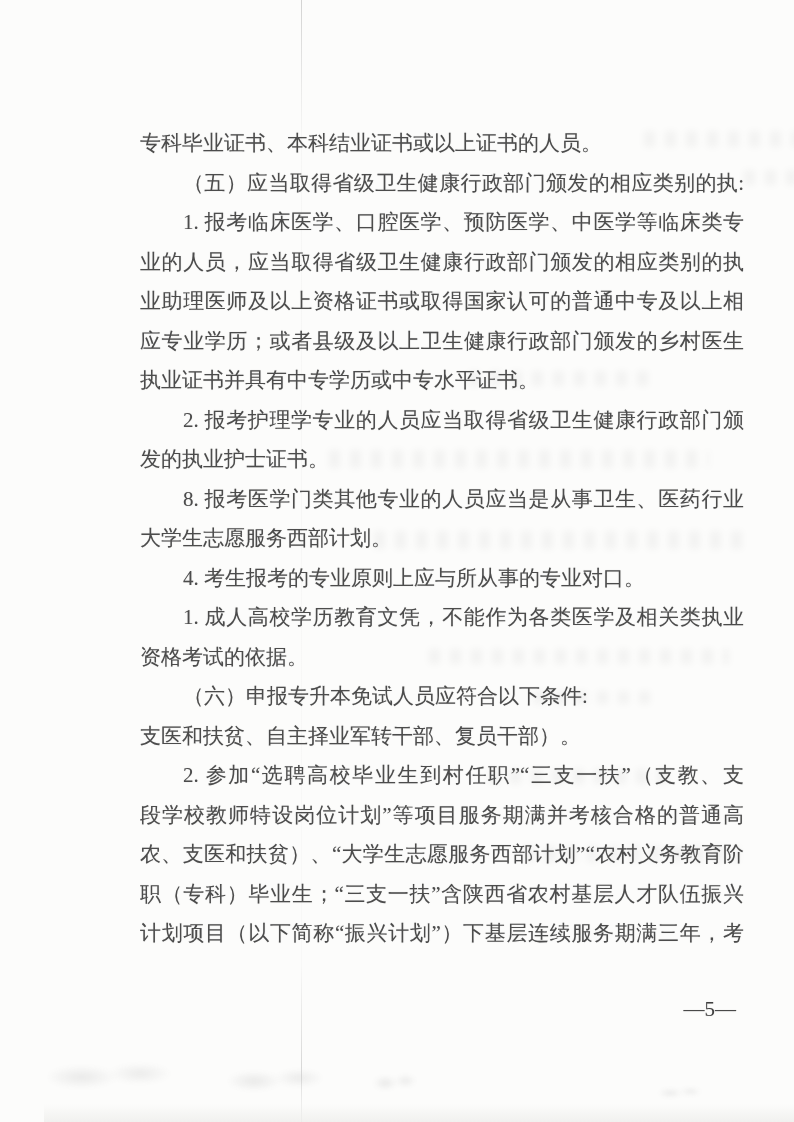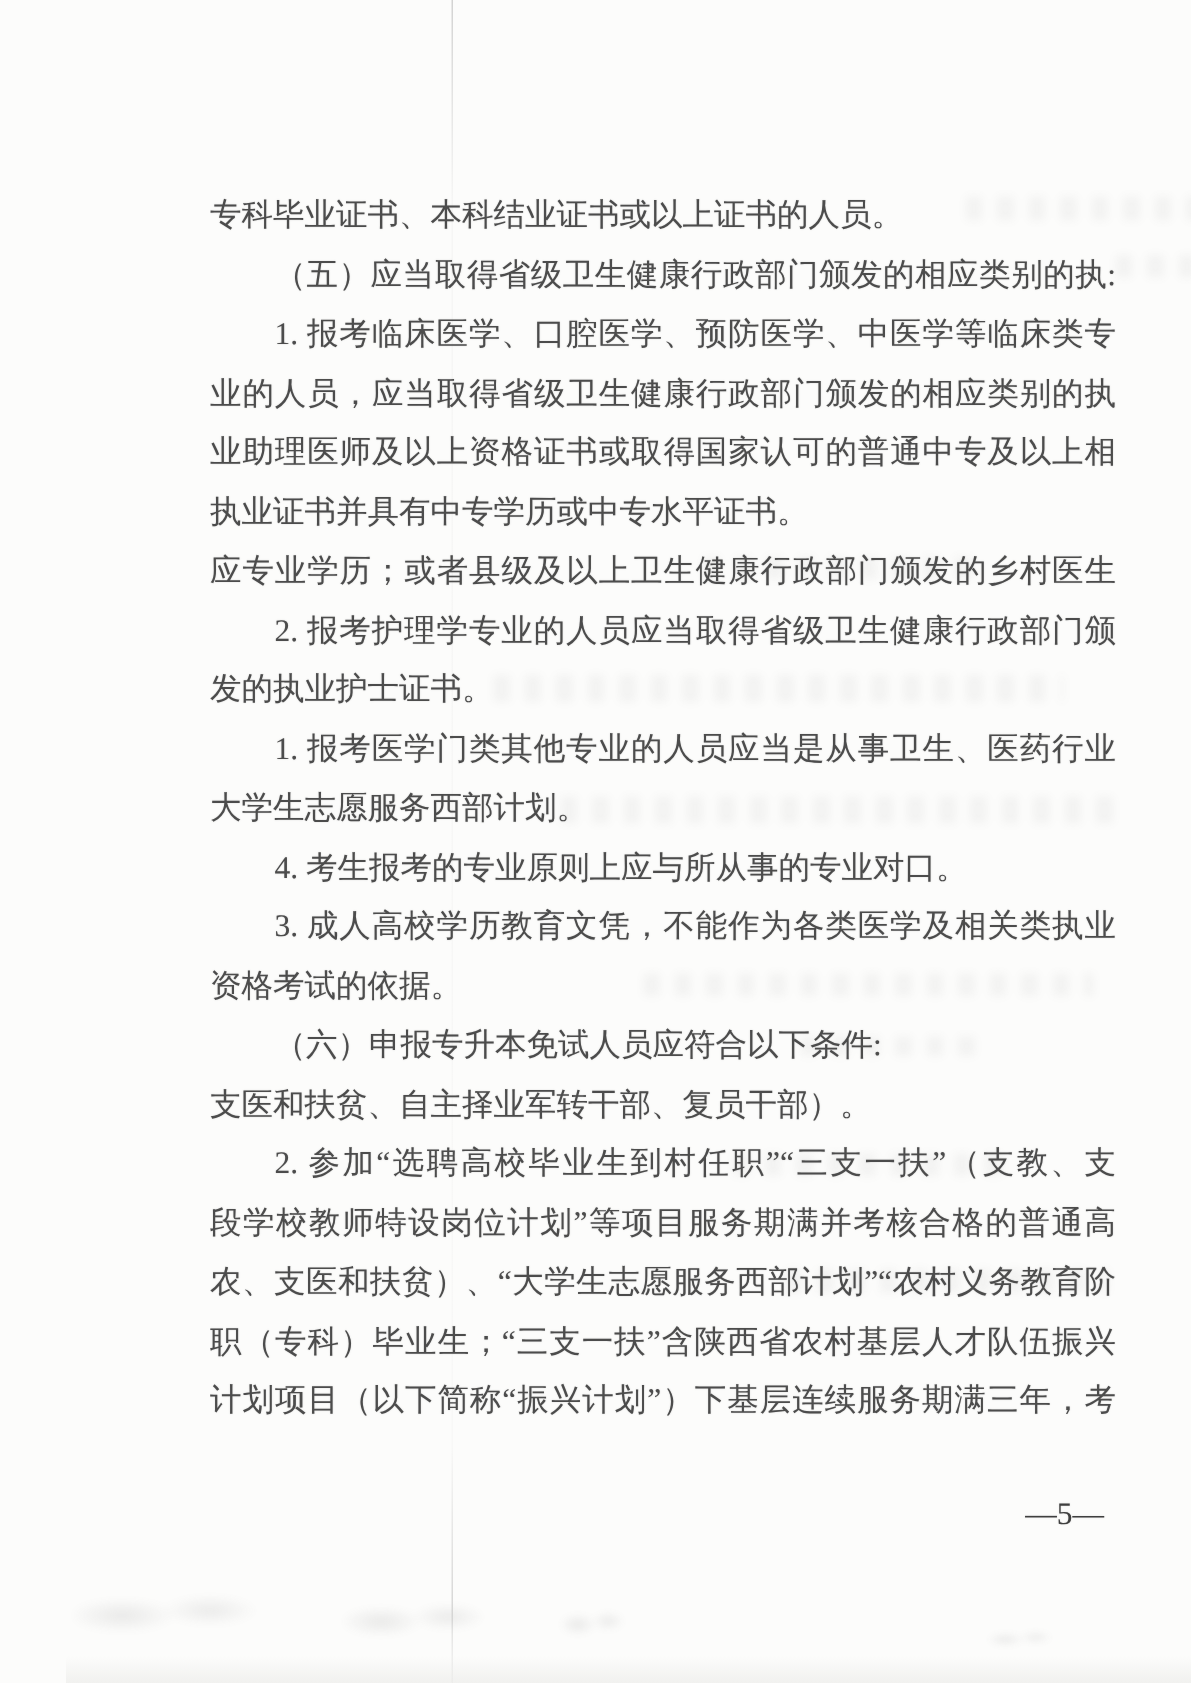--- a/index.html
+++ b/index.html
@@ -80,28 +80,28 @@
   <div class="smudge blob" style="left:185px;top:1066px;width:100px;height:30px;"></div>
   <div class="smudge blob" style="left:330px;top:1072px;width:45px;height:22px;"></div>
   <div class="smudge blob" style="left:615px;top:1086px;width:45px;height:14px;"></div>
 
   <div class="text-block">
     <div class="ln">专科毕业证书、本科结业证书或以上证书的人员。</div>
     <div class="ln indent fill">（五）应当取得省级卫生健康行政部门颁发的相应类别的执:</div>
     <div class="ln indent fill">1. 报考临床医学、口腔医学、预防医学、中医学等临床类专</div>
     <div class="ln fill">业的人员，应当取得省级卫生健康行政部门颁发的相应类别的执</div>
     <div class="ln fill">业助理医师及以上资格证书或取得国家认可的普通中专及以上相</div>
+    <div class="ln fill">应专业学历；或者县级及以上卫生健康行政部门颁发的乡村医生</div>
     <div class="ln">执业证书并具有中专学历或中专水平证书。</div>
-    <div class="ln fill">应专业学历；或者县级及以上卫生健康行政部门颁发的乡村医生</div>
     <div class="ln indent fill">2. 报考护理学专业的人员应当取得省级卫生健康行政部门颁</div>
     <div class="ln">发的执业护士证书。</div>
-    <div class="ln indent fill">1. 报考医学门类其他专业的人员应当是从事卫生、医药行业</div>
+    <div class="ln indent fill">8. 报考医学门类其他专业的人员应当是从事卫生、医药行业</div>
     <div class="ln">大学生志愿服务西部计划。</div>
     <div class="ln indent">4. 考生报考的专业原则上应与所从事的专业对口。</div>
-    <div class="ln indent fill">3. 成人高校学历教育文凭，不能作为各类医学及相关类执业</div>
+    <div class="ln indent fill">1. 成人高校学历教育文凭，不能作为各类医学及相关类执业</div>
     <div class="ln">资格考试的依据。</div>
     <div class="ln indent">（六）申报专升本免试人员应符合以下条件:</div>
     <div class="ln">支医和扶贫、自主择业军转干部、复员干部）。</div>
     <div class="ln indent fill">2. 参加“选聘高校毕业生到村任职”“三支一扶”（支教、支</div>
     <div class="ln fill">段学校教师特设岗位计划”等项目服务期满并考核合格的普通高</div>
     <div class="ln fill">农、支医和扶贫）、“大学生志愿服务西部计划”“农村义务教育阶</div>
     <div class="ln fill">职（专科）毕业生；“三支一扶”含陕西省农村基层人才队伍振兴</div>
     <div class="ln fill">计划项目（以下简称“振兴计划”）下基层连续服务期满三年，考</div>
   </div>
 

